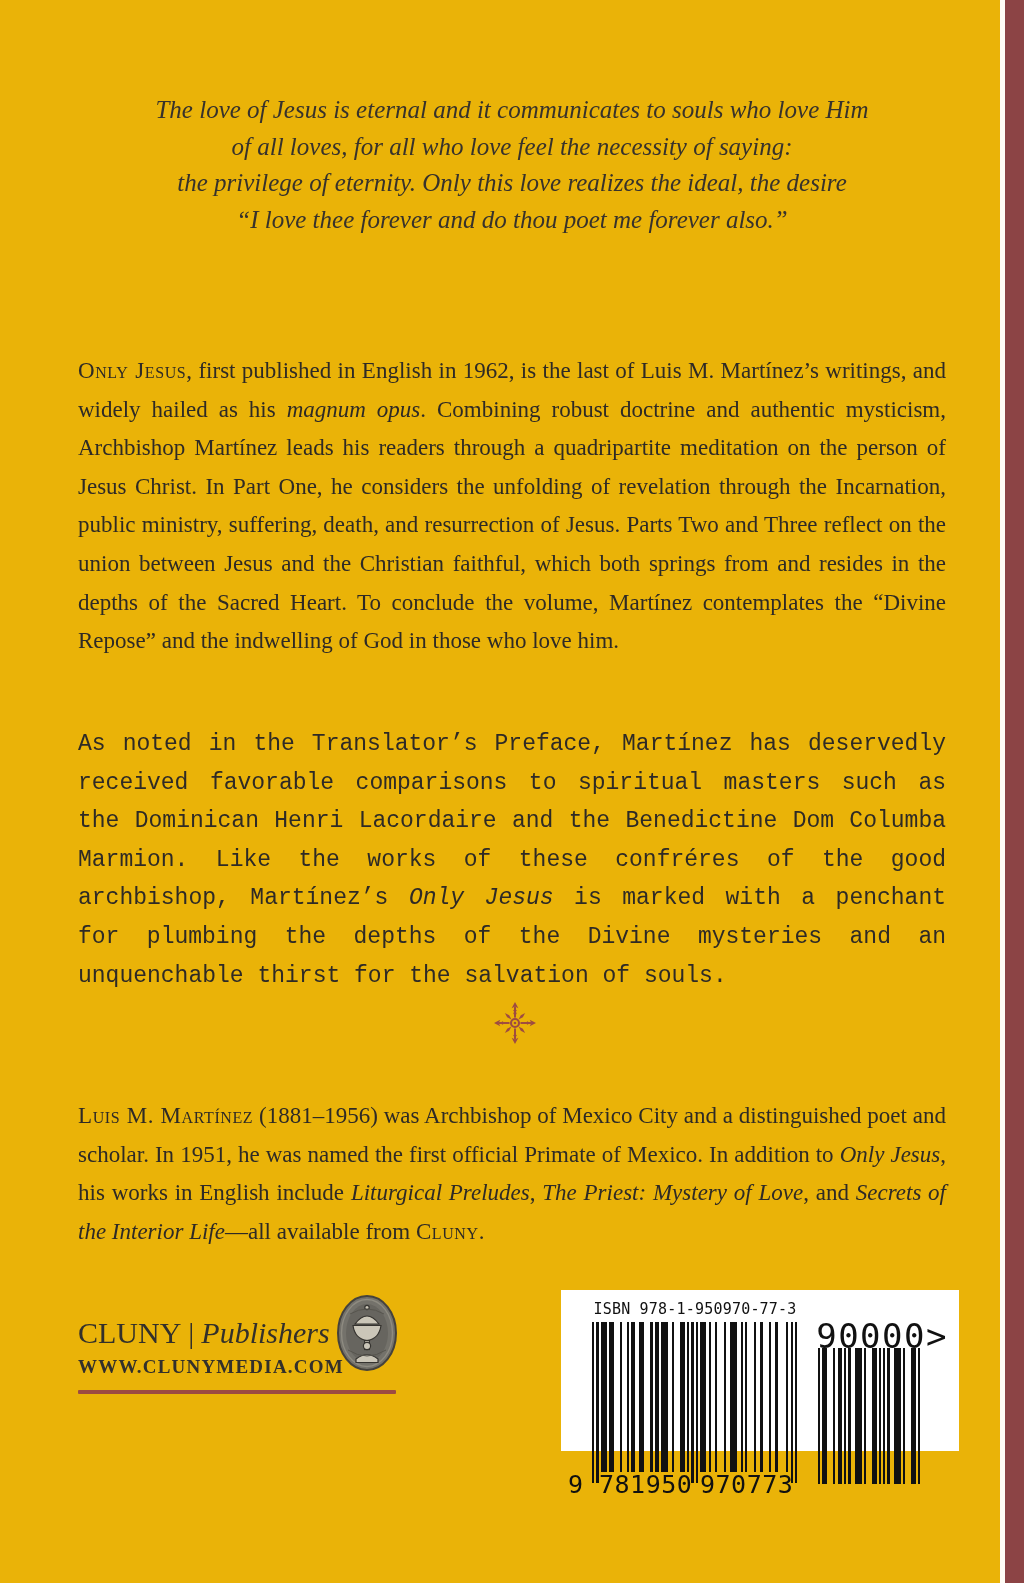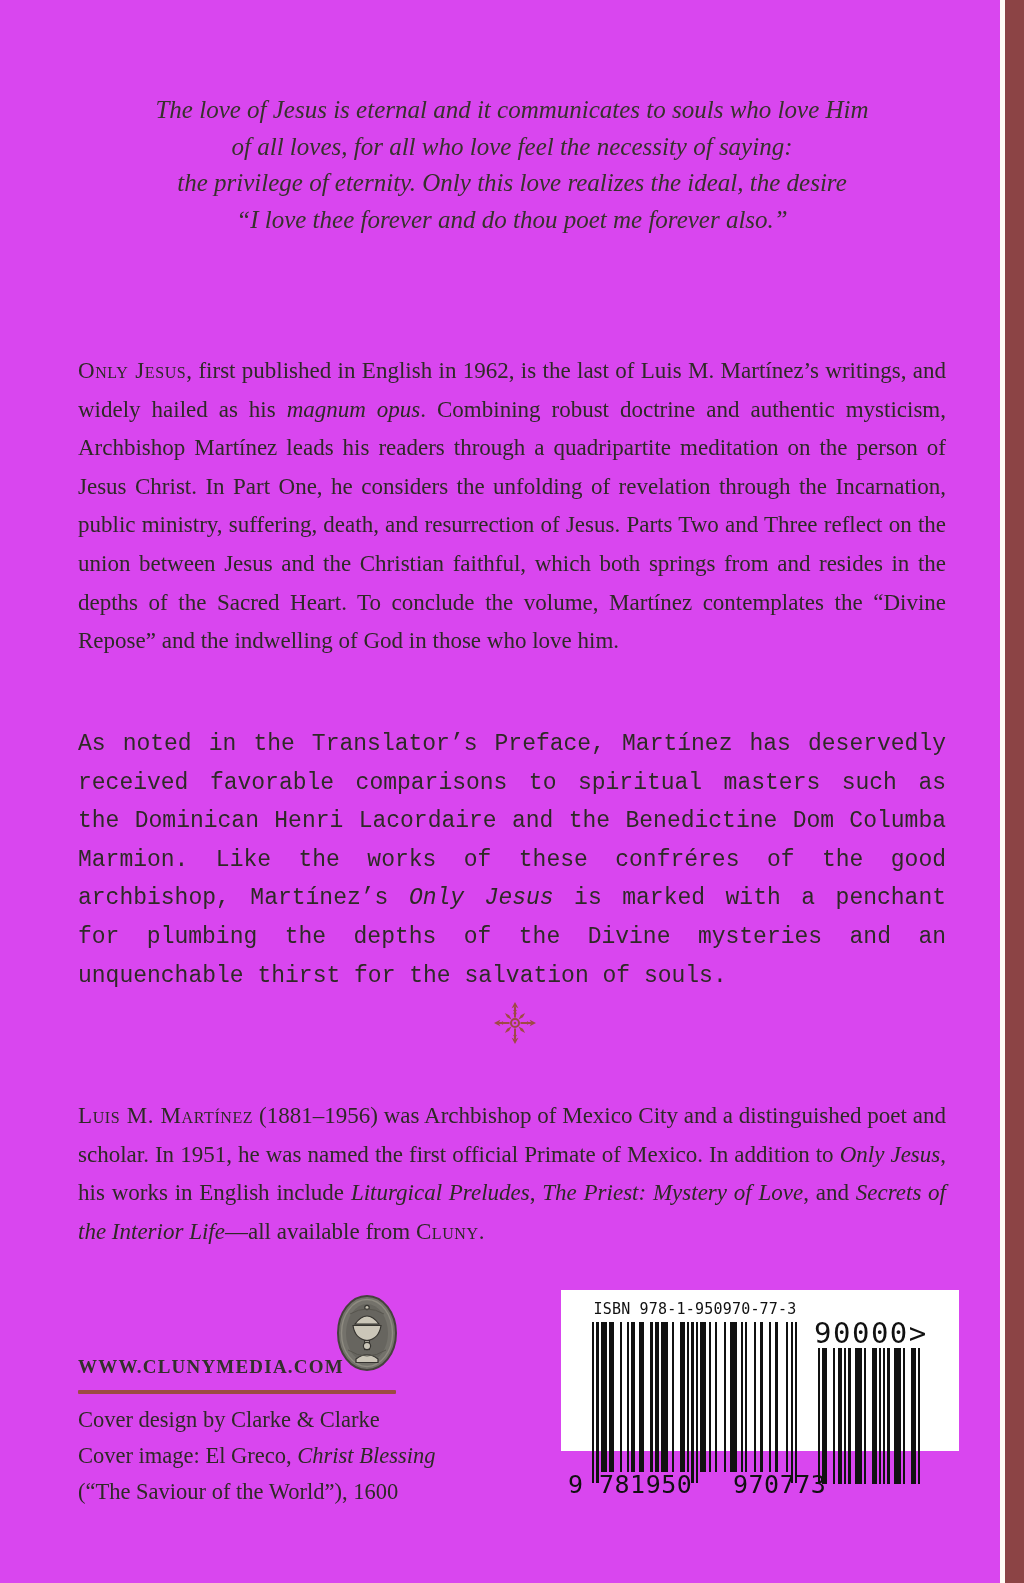--- a/index.html
+++ b/index.html
@@ -4,21 +4,21 @@
 <style>
   * { box-sizing: border-box; }
   html, body { margin: 0; padding: 0; }
   body {
     width: 1024px; height: 1583px;
     background: #F9F5EC;
     font-family: "Liberation Serif", serif;
     color: #2E2A26;
     position: relative;
   }
-  .cover { position: absolute; inset: 0; overflow: hidden; background: #d946ef; }
+  .cover { position: absolute; inset: 0; overflow: hidden; background: #eab308; }
 
   
   .quote {
     position: absolute; top: 92px; left: 78px; width: 868px;
     text-align: center; font-style: italic;
     font-size: 25px; line-height: 36.5px; color: #37322C;
   }
   .attribution {
     position: absolute; top: 246px; left: 78px; width: 868px;
     text-align: right; font-size: 21.5px; letter-spacing: 2.2px;
@@ -70,24 +70,24 @@
     font-family: "DejaVu Sans Mono", monospace; color: #111111;
   }
   .isbn-label {
     position: absolute; left: 28px; top: 10px; width: 212px;
     font-size: 15px; letter-spacing: 0.2px; text-align: center; white-space: nowrap;
   }
   .main-barcode { position: absolute; left: 31px; top: 32px; }
   .bc-digit { position: absolute; top: 181px; font-size: 25px; line-height: 28px; }
   .bc-d9 { left: 0; width: 22px; text-align: right; }
   .bc-g1 { left: 38px;  width: 92px; text-align: left; letter-spacing: 0.5px; }
-  .bc-g2 { left: 139px; width: 92px; text-align: center; letter-spacing: 0.5px; margin-left: 33px; }
+  .bc-g2 { left: 139px; width: 92px; text-align: center; letter-spacing: 0.5px; }
   .supp-label {
     position: absolute; left: 253px; top: 26px; width: 134px;
-    font-size: 29px; letter-spacing: 1.5px; text-align: left; white-space: nowrap;
+    font-size: 34px; letter-spacing: 1.5px; text-align: right; white-space: nowrap;
   }
   .supp-barcode { position: absolute; left: 257px; top: 58px; }
 
   
   .spine-gap    { position: absolute; top: 0; left: 1000px; width: 5px; height: 1583px; background: #FFFDF6; }
   .spine-stripe { position: absolute; top: 0; left: 1005px; width: 19px; height: 1583px; background: #8C4445; }
 </style>
 </head>
 <body>
 
@@ -120,44 +120,42 @@
       <use href="#fl-diag" transform="rotate(135 50 50)"></use>
       <use href="#fl-diag" transform="rotate(225 50 50)"></use>
       <use href="#fl-diag" transform="rotate(315 50 50)"></use>
       <circle cx="50" cy="50" r="9.5" fill="none" stroke="#9D4B42" stroke-width="5"></circle>
       <circle cx="50" cy="50" r="3.2"></circle>
     </g>
   </svg>
 
   <div class="body-para bio"><span class="run-smallcaps">Luis M. Martínez</span><span> (1881–1956) was Archbishop of Mexico City and a distinguished poet and scholar. In 1951, he was named the first official Primate of Mexico. In addition to </span><span class="run-italic">Only Jesus</span><span>, his works in English include </span><span class="run-italic">Liturgical Preludes</span><span>, </span><span class="run-italic">The Priest: Mystery of Love</span><span>, and </span><span class="run-italic">Secrets of the Interior Life</span><span>—all available from </span><span class="run-smallcaps">Cluny</span><span>.</span></div>
 
+  <div class="pub-name-line">
+    <span>CLUNY</span><span class="pub-divider">|</span><span class="pub-imprint">Publishers</span>
+  </div>
   <div class="pub-site">WWW.CLUNYMEDIA.COM</div>
 
   <svg class="chalice-logo" viewBox="0 0 62 78" aria-hidden="true">
     <ellipse cx="31" cy="39" rx="29" ry="37" fill="#74726B" stroke="#45423D" stroke-width="2"></ellipse>
     <ellipse cx="31" cy="39" rx="25.5" ry="33.5" fill="none" stroke="#8E8B81" stroke-width="1.4"></ellipse>
     <ellipse cx="31" cy="39" rx="21" ry="29" fill="#67655F"></ellipse>
     <g stroke="#35332F" stroke-width="1.2" fill="#CBC6B8">
       <circle cx="31" cy="13.5" r="2.2"></circle>
       <path d="M19,30 Q31,14 43,30 Z"></path>
       <path d="M17,31.5 H45 Q43,45 31,46.5 Q19,45 17,31.5 Z"></path>
       <rect x="28.6" y="46.5" width="4.8" height="9"></rect>
       <circle cx="31" cy="52" r="3.6"></circle>
       <path d="M20,65 Q31,56.5 42,65 L42,68.5 H20 Z"></path>
     </g>
     <path d="M14,20 Q31,10 48,20 M12,56 Q31,68 50,56" fill="none" stroke="#57554E" stroke-width="1"></path>
   </svg>
 
   <div class="red-rule"></div>
 
-  <div class="credits">
-    <div><span>Cover design by Clarke &amp; Clarke</span></div>
-    <div><span>Cover image: El Greco, </span><span class="run-italic">Christ Blessing</span></div>
-    <div><span>(“The Saviour of the World”), 1600</span></div>
-  </div>
 
   <div class="barcode-panel">
     <div class="isbn-label">ISBN 978-1-950970-77-3</div>
     <svg id="main-barcode" class="main-barcode" width="205" height="161" shape-rendering="crispEdges">
         <rect x="0.00" y="0" width="2.28" height="161" fill="#111111"></rect>
         <rect x="4.32" y="0" width="2.28" height="161" fill="#111111"></rect>
         <rect x="8.63" y="0" width="2.28" height="150" fill="#111111"></rect>
         <rect x="10.79" y="0" width="2.28" height="150" fill="#111111"></rect>
         <rect x="12.95" y="0" width="2.28" height="150" fill="#111111"></rect>
         <rect x="17.26" y="0" width="2.28" height="150" fill="#111111"></rect>

